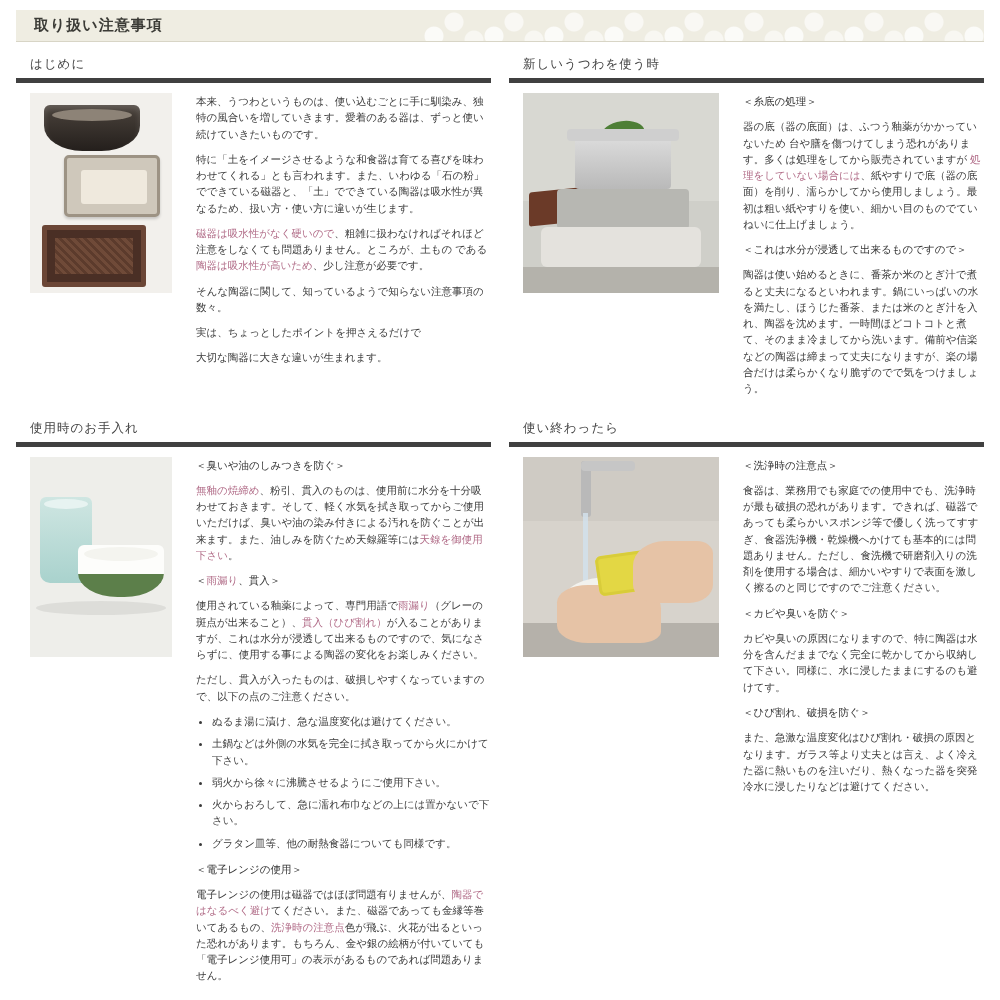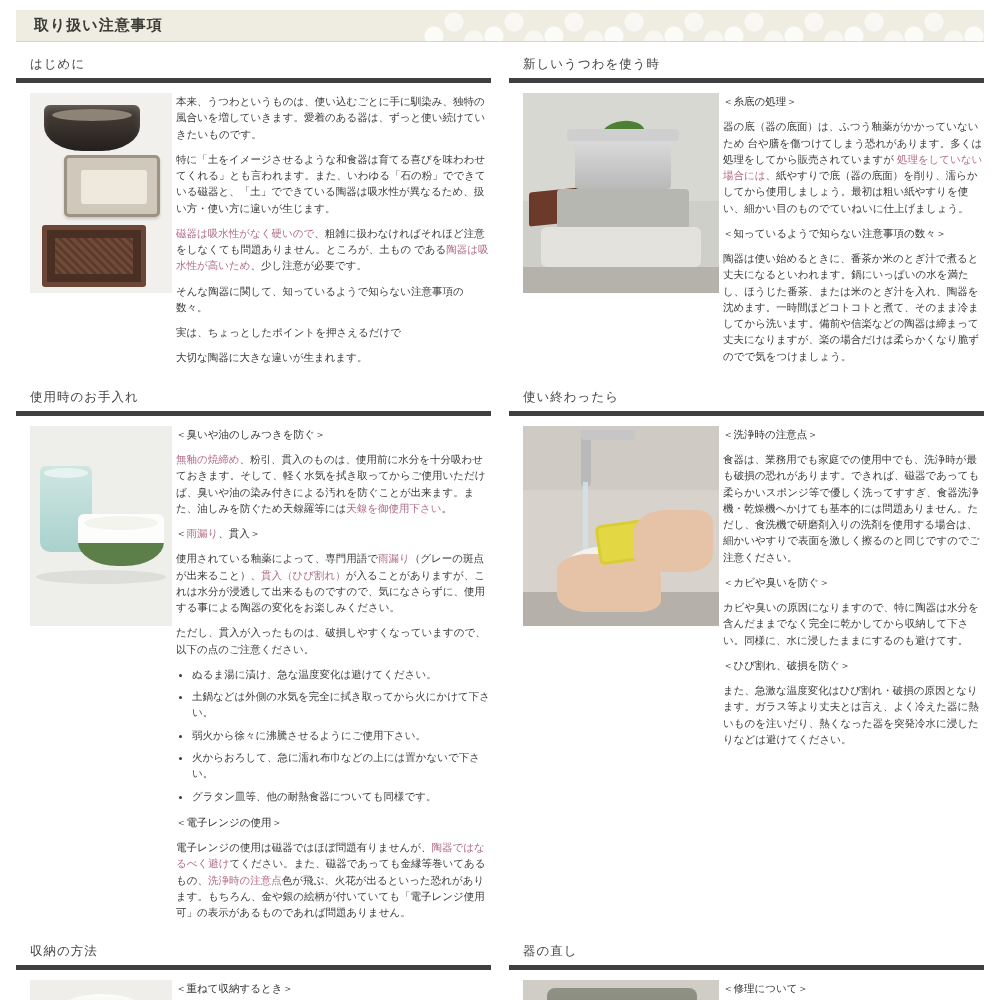--- a/index.html
+++ b/index.html
@@ -44,21 +44,21 @@
     grid-template-columns:1fr 1fr;
     column-gap:18px;
   }
   .sec { padding-top:14px; }
   .sec-title {
     font-size:12.5px; color:#444; letter-spacing:1px;
     padding:0 0 5px 14px;
     border-bottom:5px solid #404040;
     margin-bottom:10px;
   }
-  .sec-body { display:flex; gap:4px; padding-left:14px; }
+  .sec-body { display:flex; gap:24px; padding-left:14px; }
   .photo {
     flex:0 0 auto;
     background:#e9e9e6;
     border:0;
     position:relative;
     overflow:hidden;
   }
   .txt { flex:1 1 auto; line-height:1.55; font-size:10.5px; color:#3a3a3a; }
   .txt p { margin:0 0 9px 0; }
   .sub { margin:0 0 2px 0; color:#333; }
@@ -228,21 +228,21 @@
           <div class="board"></div>
           <div class="green"></div>
           <div class="pot"></div>
           <div class="stove"></div>
           <div class="base"></div>
           <div class="floor"></div>
         </div>
         <div class="txt">
           <p class="sub">＜糸底の処理＞</p>
           <p>器の底（器の底面）は、ふつう釉薬がかかっていないため 台や膳を傷つけてしまう恐れがあります。多くは処理をしてから販売されていますが <span class="hl">処理をしていない場合には</span>、紙やすりで底（器の底面）を削り、濡らかしてから使用しましょう。最初は粗い紙やすりを使い、細かい目のものでていねいに仕上げましょう。</p>
-          <p class="sub">＜知っているようで知らない注意事項の数々＞</p>
+          <p class="sub">＜これは水分が浸透して出来るものですので＞</p>
           <p>陶器は使い始めるときに、番茶か米のとぎ汁で煮ると丈夫になるといわれます。鍋にいっぱいの水を満たし、ほうじた番茶、または米のとぎ汁を入れ、陶器を沈めます。一時間ほどコトコトと煮て、そのまま冷ましてから洗います。備前や信楽などの陶器は締まって丈夫になりますが、楽の場合だけは柔らかくなり脆ずのでで気をつけましょう。</p>
         </div>
       </div>
     </div>
 
     <div class="sec">
       <div class="sec-title">使用時のお手入れ</div>
       <div class="sec-body">
         <div class="photo ph3">
           <div class="sh"></div>

